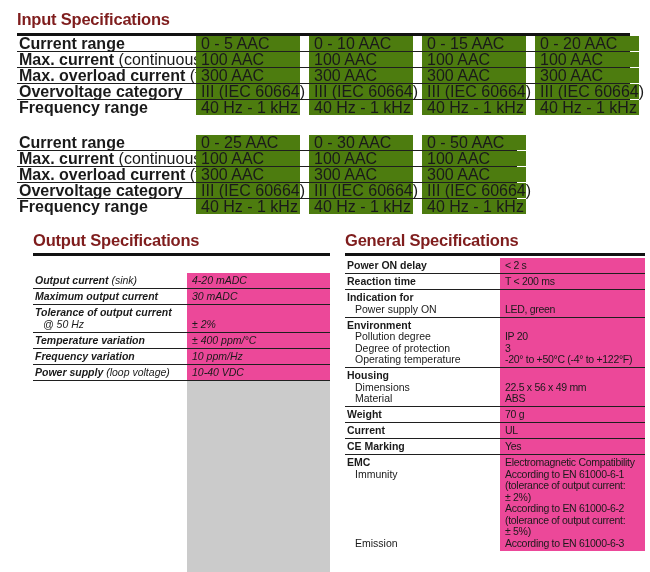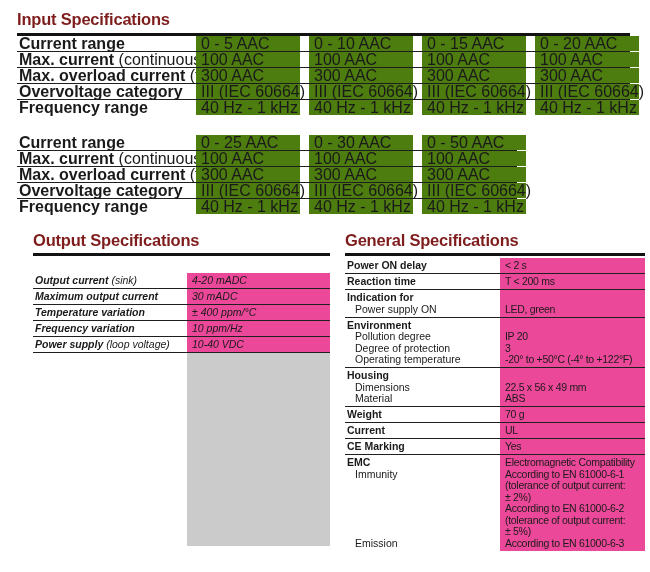--- a/index.html
+++ b/index.html
@@ -144,20 +144,30 @@
   <div class="srow">
     <div class="lcol">
         <div class="ln"><span class="b">Maximum output current</span></div>
       </div>
     <div class="vcol">
         <div class="ln">30 mADC</div>
       </div>
   </div>
   <div class="srow">
     <div class="lcol">
+      <div class="ln b">Tolerance of output current</div>
+      <div class="ln sub">@ 50 Hz</div>
+    </div>
+    <div class="vcol">
+      <div class="ln"></div>
+      <div class="ln">± 2%</div>
+    </div>
+  </div>
+  <div class="srow">
+    <div class="lcol">
         <div class="ln"><span class="b">Temperature variation</span></div>
       </div>
     <div class="vcol">
         <div class="ln">± 400 ppm/°C</div>
       </div>
   </div>
   <div class="srow">
     <div class="lcol">
         <div class="ln"><span class="b">Frequency variation</span></div>
       </div>

